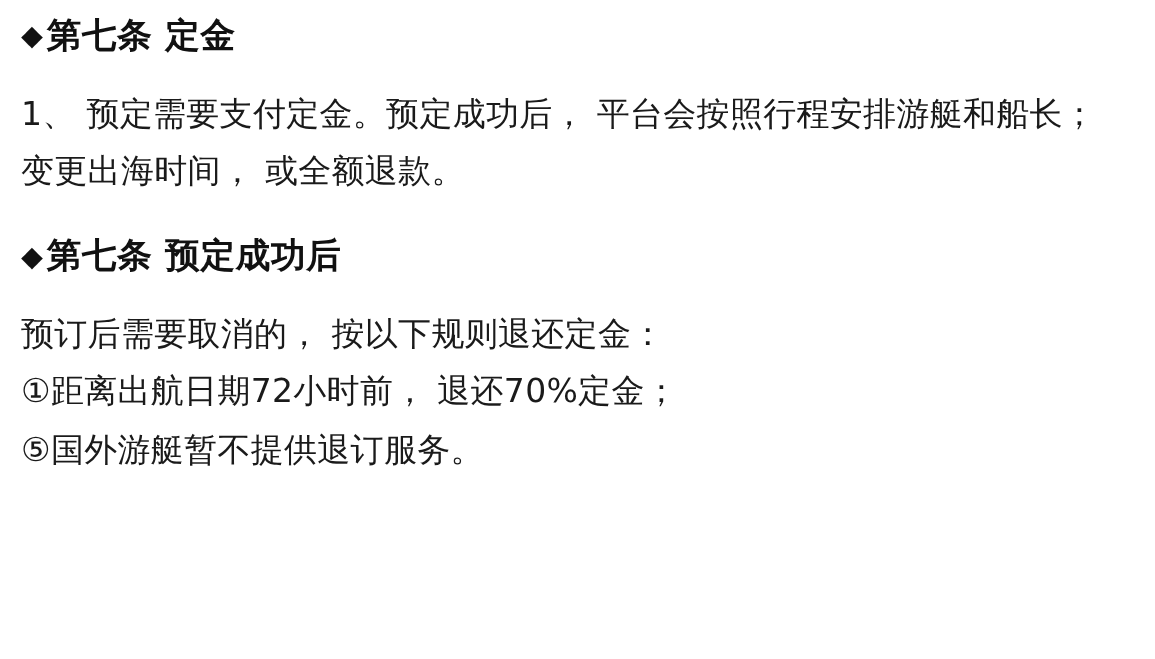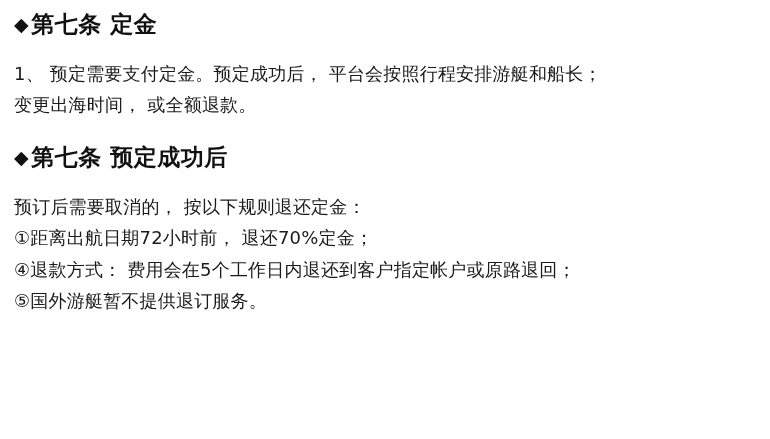--- a/index.html
+++ b/index.html
@@ -40,21 +40,21 @@
     line-height: 1;
     margin-right: 2px;
     position: relative;
     top: -1px;
     color: #111111;
   }
   .heading-text {
     white-space: pre;
   }
   .body-block {
-    font-size: 18px;
+    font-size: 22px;
     line-height: 1.75;
     color: #1a1a1a;
     letter-spacing: 0.2px;
   }
   .para {
     margin: 0;
     white-space: pre-wrap;
   }
   .spacer-md { height: 18px; }
   .spacer-lg { height: 22px; }
@@ -88,18 +88,17 @@
     <div class="section-heading">
       <span class="diamond-icon">◆</span>
       <span class="heading-text">第七条 预定成功后</span>
     </div>
 
     <div class="spacer-md"></div>
 
     <div class="body-block">
       <p class="para">预订后需要取消的， 按以下规则退还定金：</p>
       <p class="list-line">①距离出航日期72小时前， 退还70%定金；</p>
-      <p class="list-line">④退款方式： 费用会在5个工作日内退还到客户指定帐户或原路退回；</p>
       <p class="list-line">⑤国外游艇暂不提供退订服务。</p>
     </div>
   </div>
 
 </div>
 
 </body></html>

